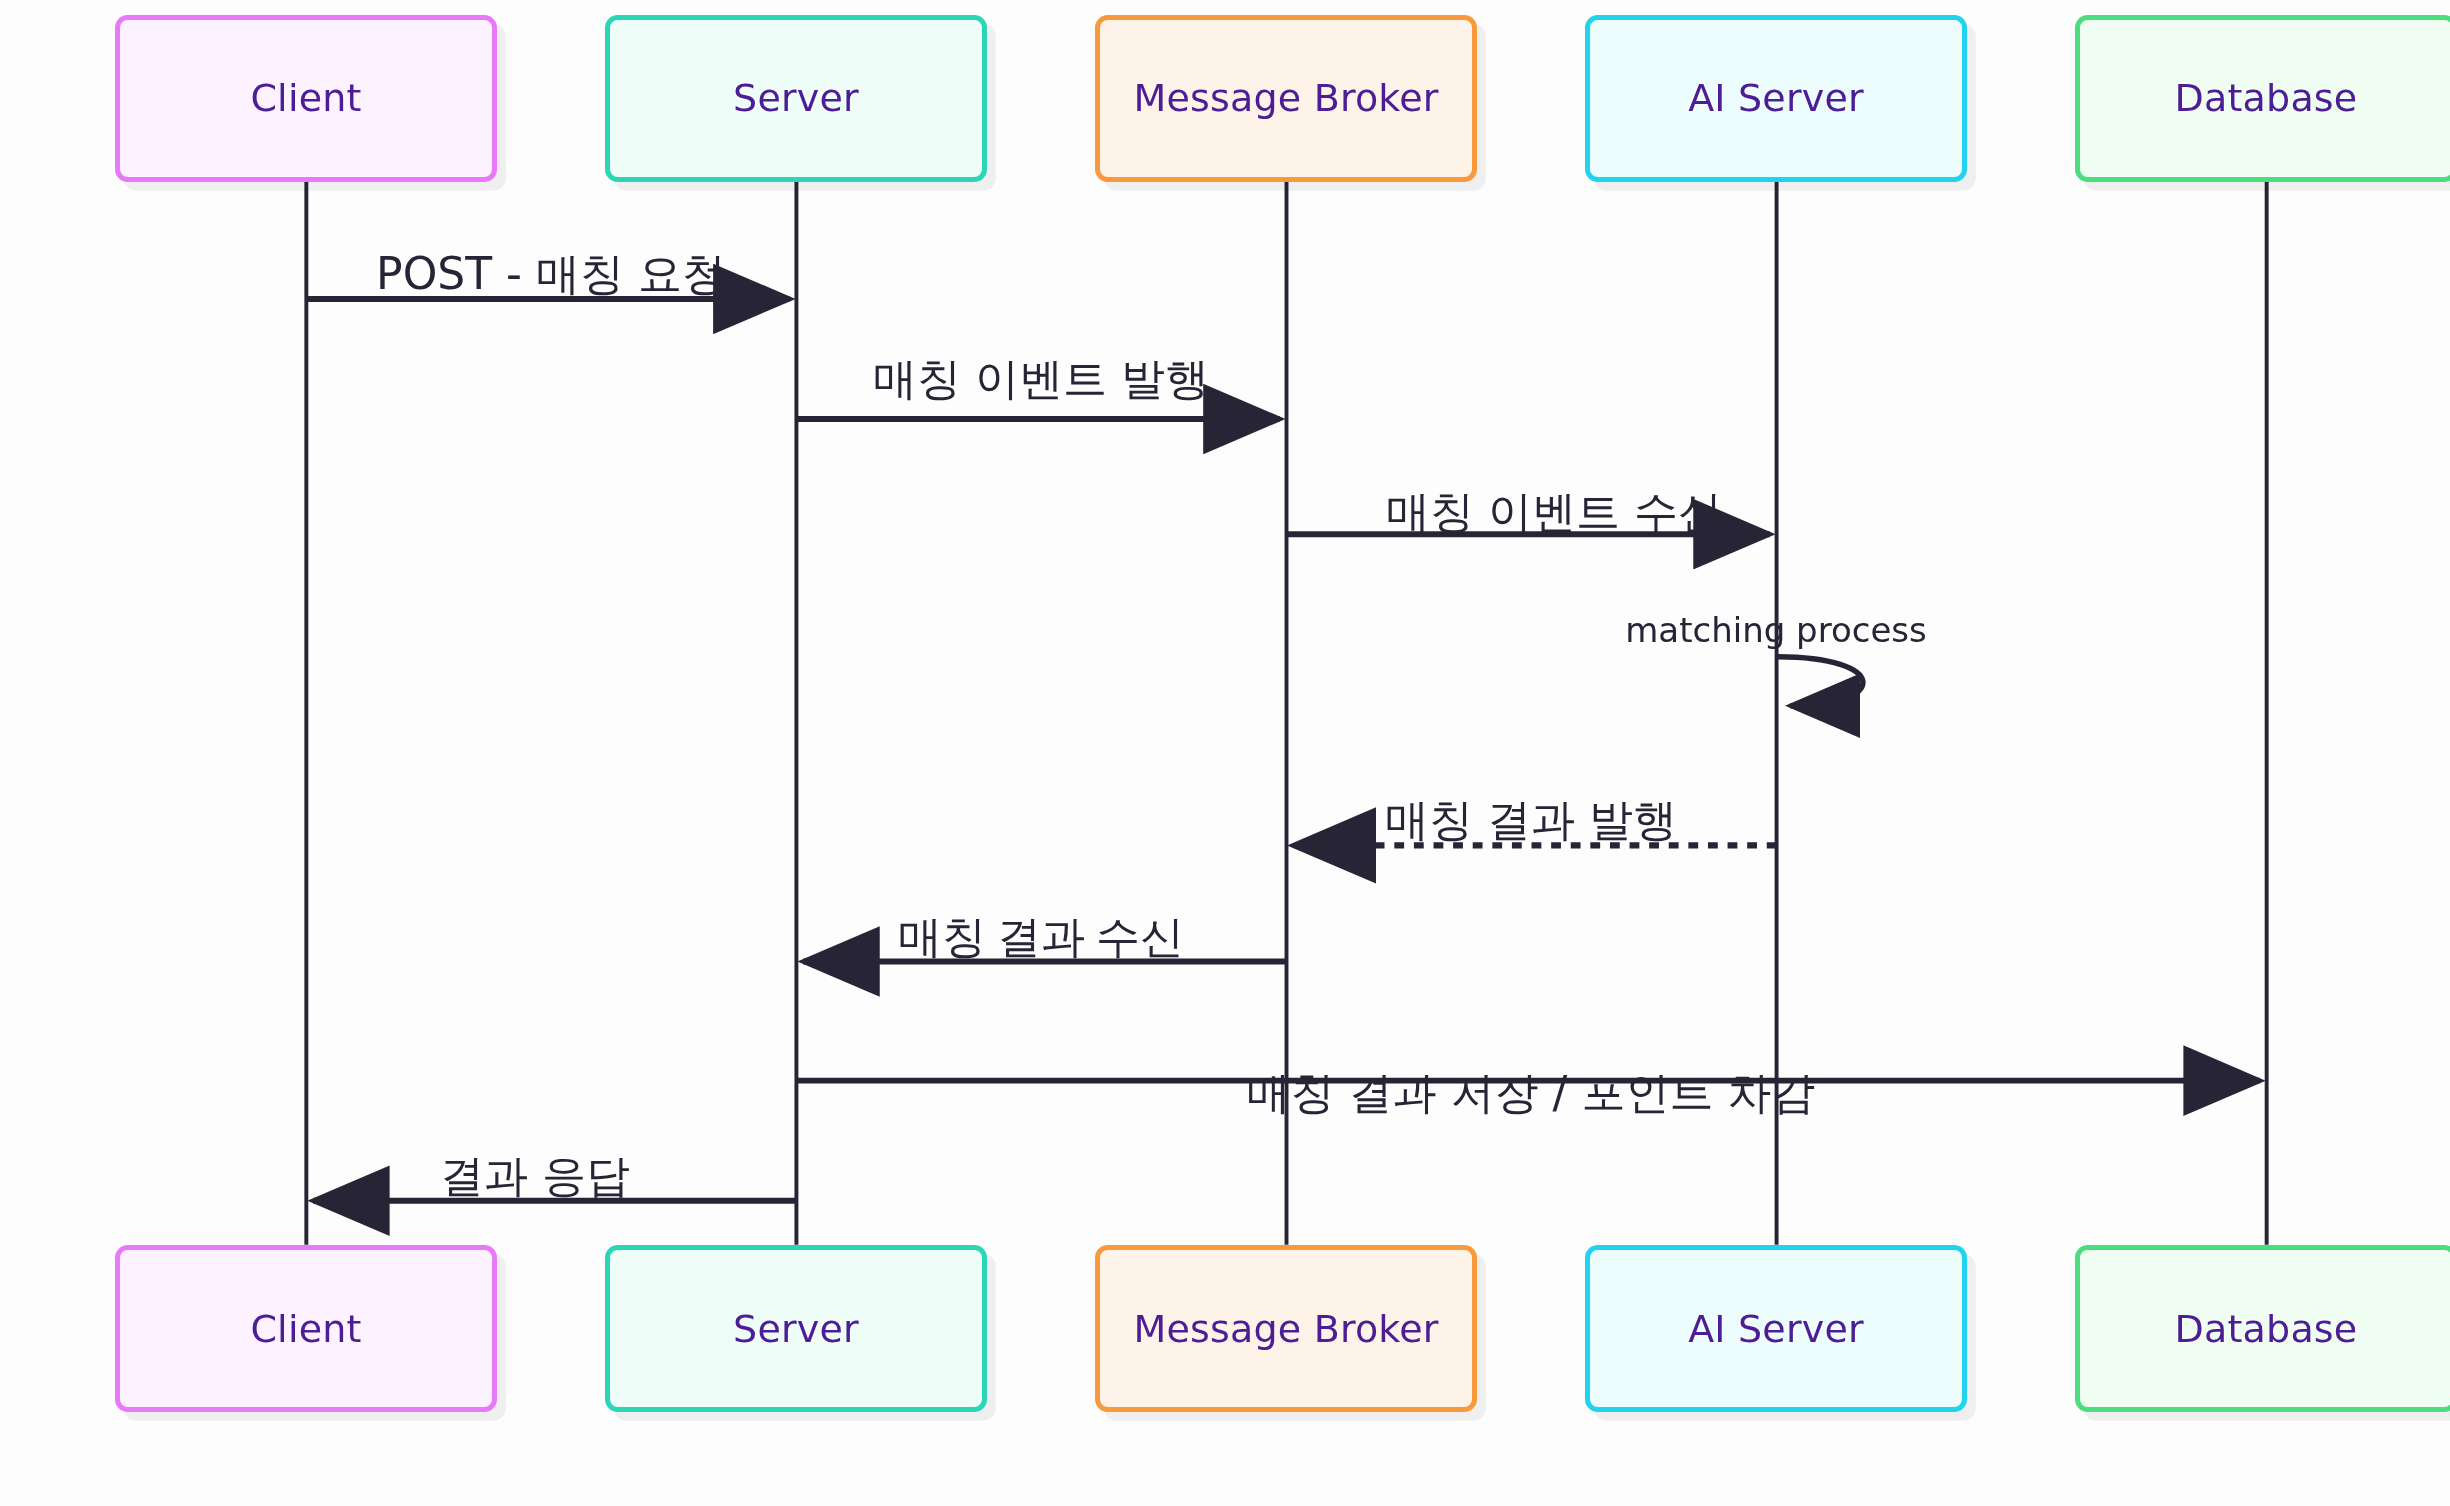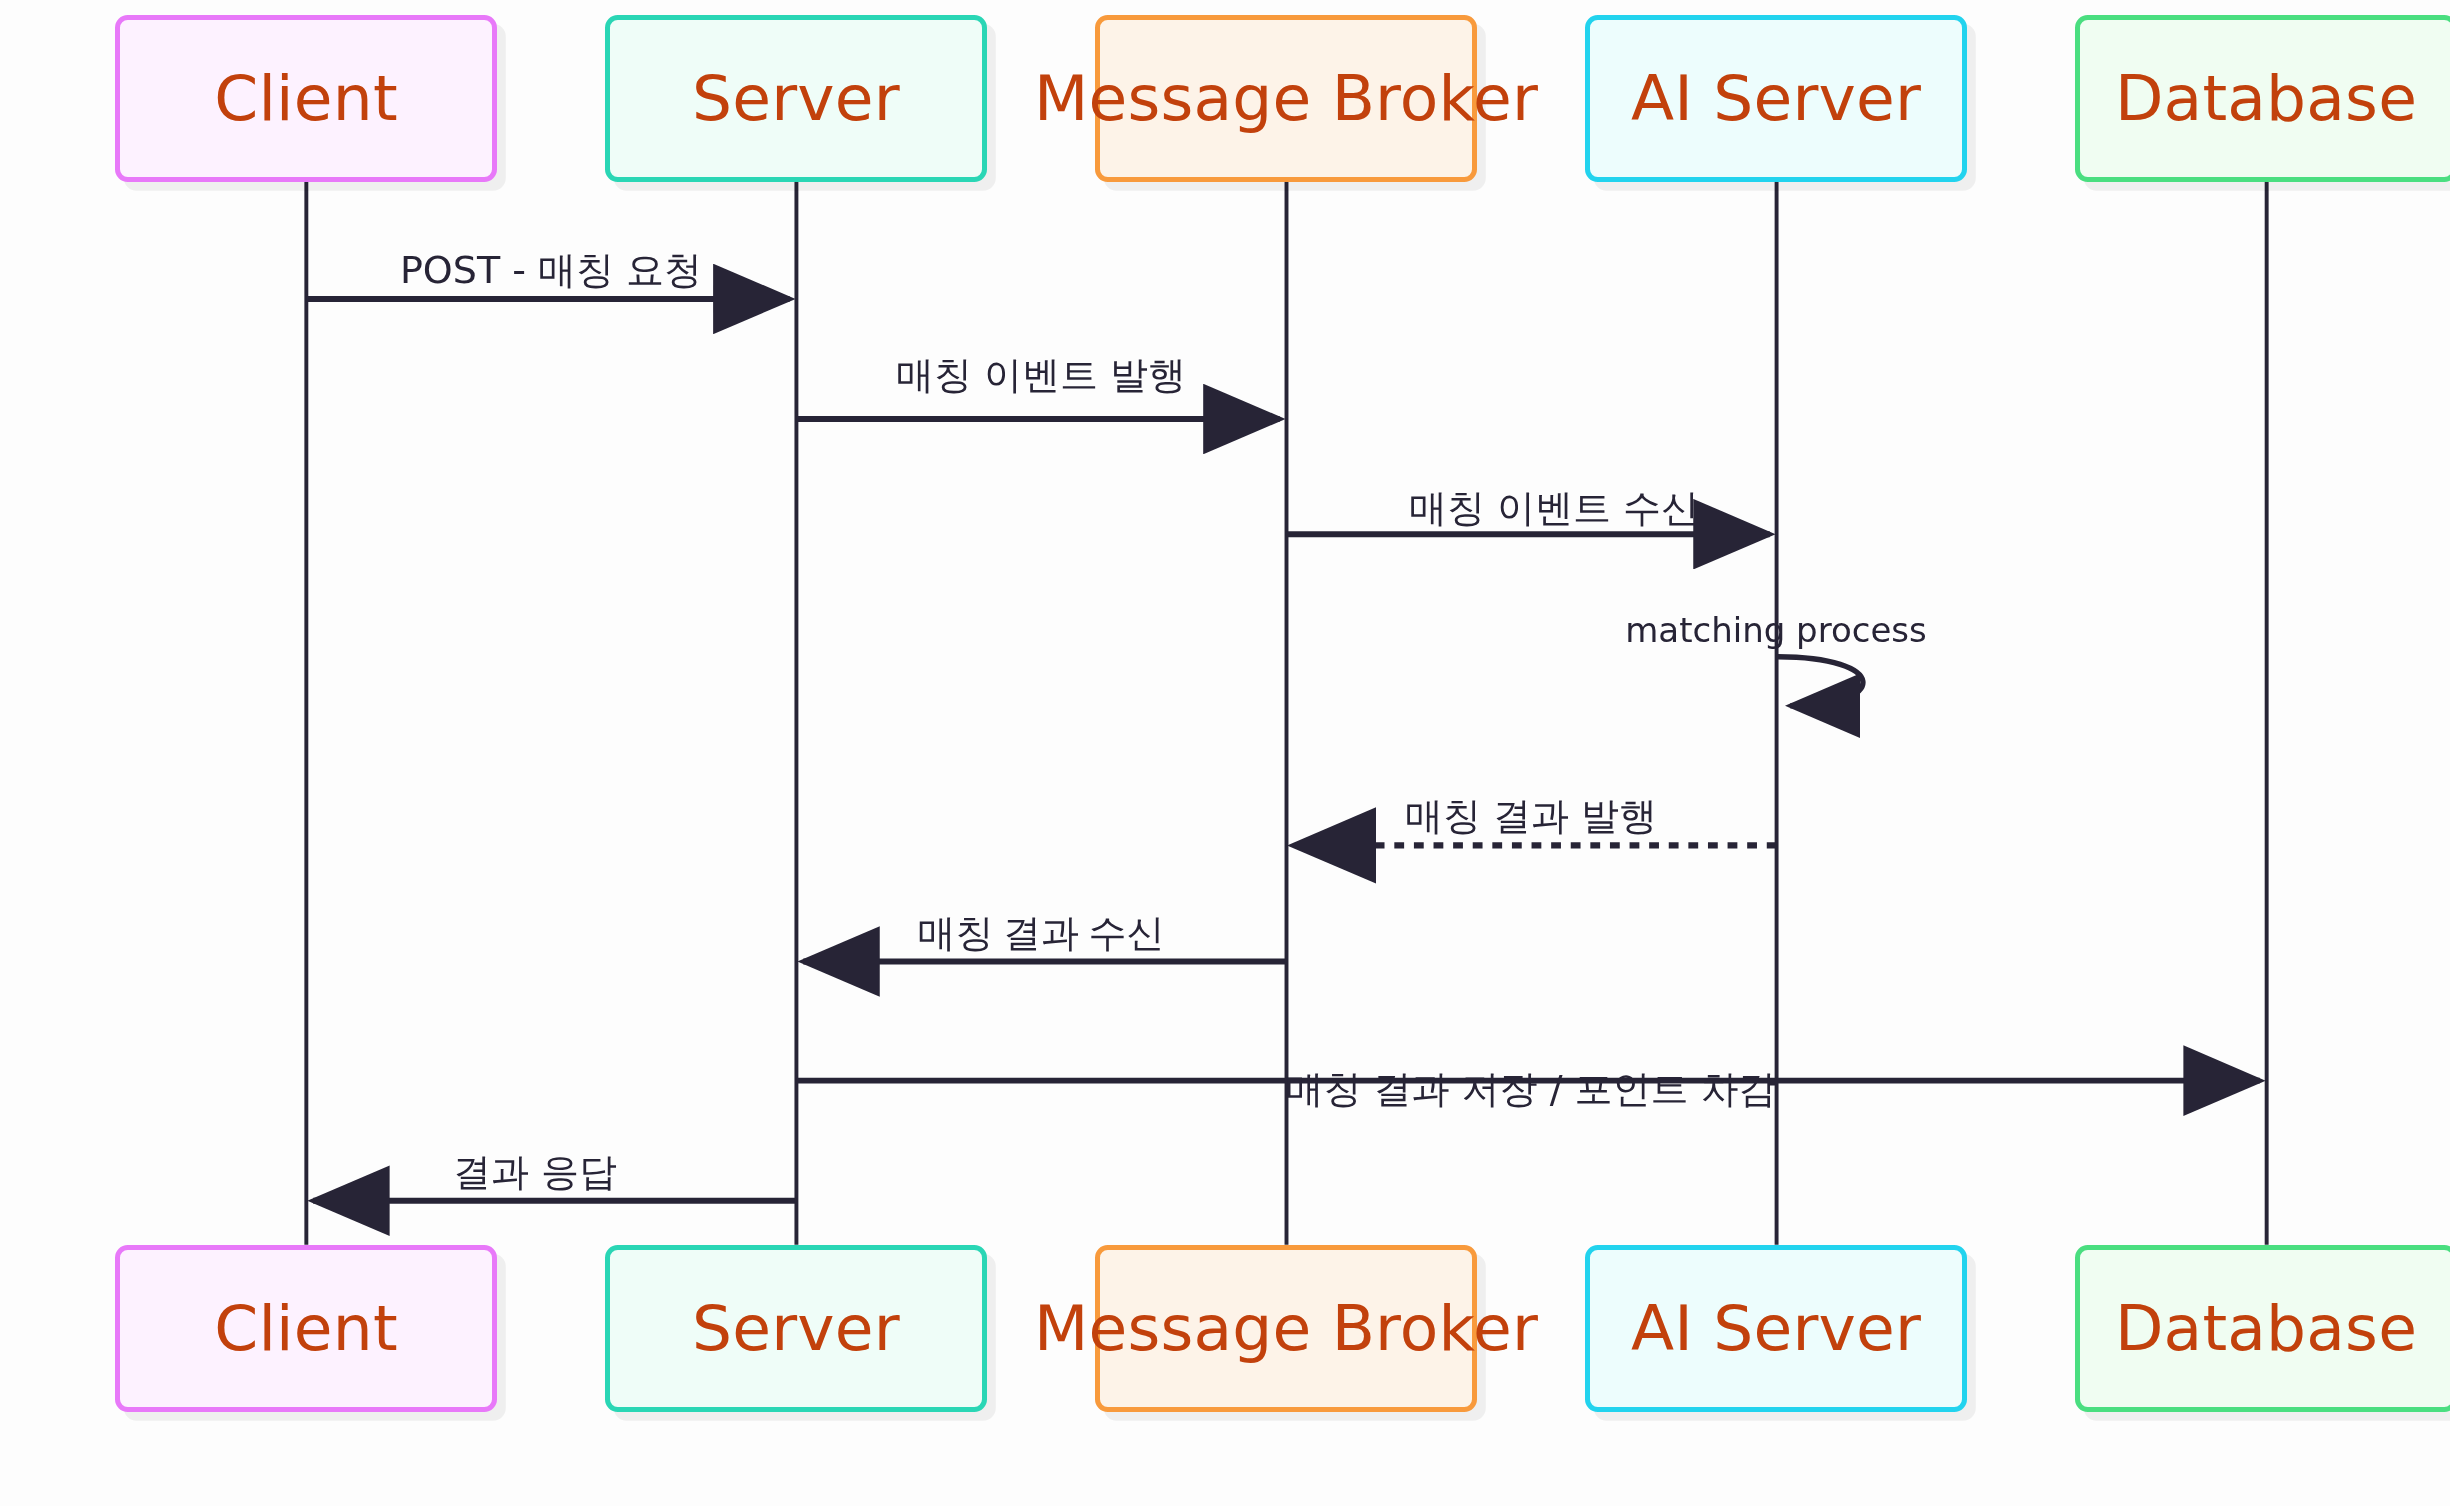--- a/index.html
+++ b/index.html
@@ -17,28 +17,28 @@
   .actor-box{
     position:absolute;
     width:382px;height:167px;
     border-radius:12.7px;
     border:5.9px solid #000;
     box-sizing:border-box;
     display:flex;align-items:center;justify-content:center;
     box-shadow:8.8px 8.8px 0 0 rgba(0,0,0,0.055);
   }
   .actor-label{
-    font-size:63px;
-    color:#c2410c;
+    font-size:38px;
+    color:#4c1d95;
     letter-spacing:0.2px;
     white-space:nowrap;
   }
   .msg-label{
     position:absolute;
-    font-size:38px;
+    font-size:44px;
     color:#272436;
     white-space:nowrap;
     transform:translateX(-50%);
     text-align:center;
   }
   .msg-label.latin{font-size:34px;}
 </style>
 </head>
 <body>
 

